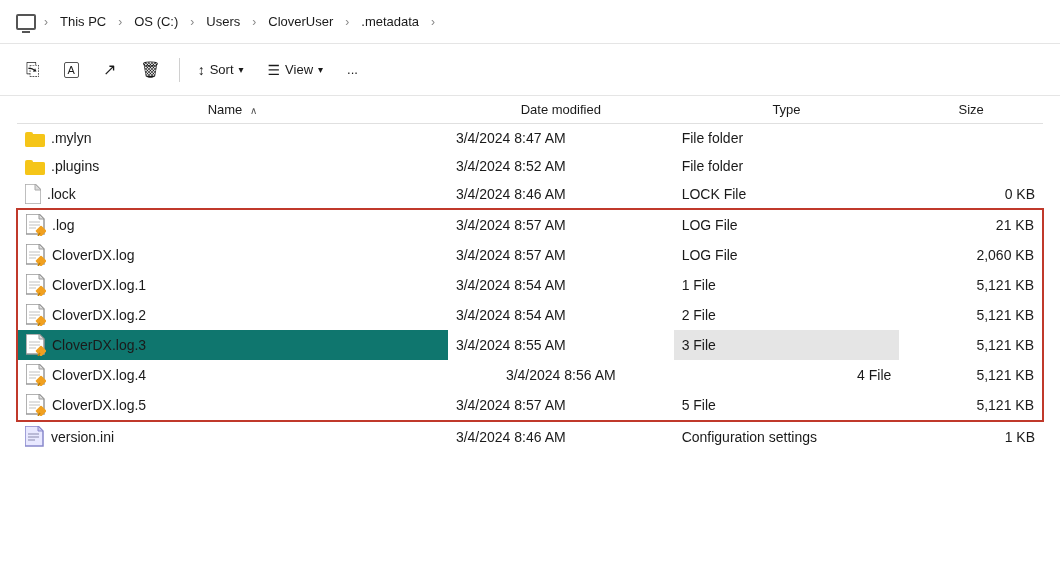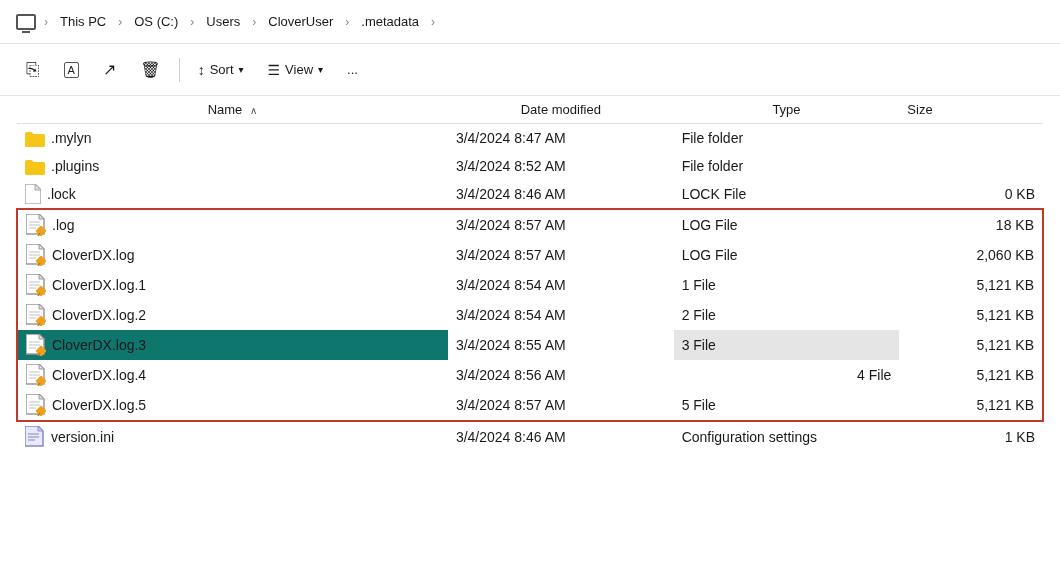--- a/index.html
+++ b/index.html
@@ -98,21 +98,21 @@
       padding: 4px 8px;
       font-size: 14px;
       height: 28px;
       white-space: nowrap;
     }
 
     
     .col-name { width: 42%; }
     .col-date { width: 22%; }
     .col-type { width: 22%; }
-    .col-size { width: 14%; text-align: left; }
+    .col-size { width: 14%; text-align: center; }
 
     td.col-size { text-align: right; }
 
     .cell-name {
       display: flex;
       align-items: center;
     }
   </style>
 </head>
 <body>
@@ -256,21 +256,21 @@
         <line x1="3" y1="14" x2="10" y2="14" stroke="#ccc" stroke-width="1.2"></line>
         <rect x="11" y="13" width="8" height="8" rx="1" fill="#f0a020" transform="rotate(-45 15 17)"></rect>
         <line x1="14" y1="19" x2="12" y2="22" stroke="#c08000" stroke-width="1.5"></line>
       </svg>
     </span>
         <span>.log</span>
       </div>
     </td>
     <td class="col-date" style="background: rgb(255, 255, 255); border-left: none; border-right: none; border-top: 2px solid rgb(192, 57, 43); border-bottom: none;">3/4/2024 8:57 AM</td>
     <td class="col-type" style="background: rgb(255, 255, 255); border-left: none; border-right: none; border-top: 2px solid rgb(192, 57, 43); border-bottom: none;">LOG File</td>
-    <td class="col-size" style="background: rgb(255, 255, 255); border-left: none; border-right: 2px solid rgb(192, 57, 43); border-top: 2px solid rgb(192, 57, 43); border-bottom: none;">18 KB</td>
+    <td class="col-size" style="background: rgb(255, 255, 255); border-left: none; border-right: 2px solid rgb(192, 57, 43); border-top: 2px solid rgb(192, 57, 43); border-bottom: none;">21 KB</td>
   </tr>
         <tr class="data-row">
     <td class="col-name" style="background: rgb(255, 255, 255); border-left: 2px solid rgb(192, 57, 43); border-right: none; border-top: none; border-bottom: none;">
       <div class="cell-name">
         <span style="display:inline-flex;align-items:center;margin-right:6px;position:relative;">
       <svg width="20" height="22" viewBox="0 0 20 22">
         <polygon points="0,0 13,0 18,5 18,20 0,20" fill="white" stroke="#999" stroke-width="1.5"></polygon>
         <polygon points="13,0 13,5 18,5" fill="#ddd" stroke="#999" stroke-width="1"></polygon>
         <line x1="3" y1="8" x2="14" y2="8" stroke="#ccc" stroke-width="1.2"></line>
         <line x1="3" y1="11" x2="14" y2="11" stroke="#ccc" stroke-width="1.2"></line>
@@ -359,21 +359,21 @@
         <line x1="3" y1="8" x2="14" y2="8" stroke="#ccc" stroke-width="1.2"></line>
         <line x1="3" y1="11" x2="14" y2="11" stroke="#ccc" stroke-width="1.2"></line>
         <line x1="3" y1="14" x2="10" y2="14" stroke="#ccc" stroke-width="1.2"></line>
         <rect x="11" y="13" width="8" height="8" rx="1" fill="#f0a020" transform="rotate(-45 15 17)"></rect>
         <line x1="14" y1="19" x2="12" y2="22" stroke="#c08000" stroke-width="1.5"></line>
       </svg>
     </span>
         <span>CloverDX.log.4</span>
       </div>
     </td>
-    <td class="col-date" style="background: rgb(255, 255, 255); border-width: initial; border-style: none; border-color: initial;">3/4/2024 8:56 AM</td>
+    <td class="col-date" style="background: rgb(255, 255, 255); border-width: initial; border-style: none; border-color: initial; text-align: center;">3/4/2024 8:56 AM</td>
     <td class="col-type" style="background: rgb(255, 255, 255); border-width: initial; border-style: none; border-color: initial; text-align: right;">4 File</td>
     <td class="col-size" style="background: rgb(255, 255, 255); border-left: none; border-right: 2px solid rgb(192, 57, 43); border-top: none; border-bottom: none;">5,121 KB</td>
   </tr>
         <tr class="data-row">
     <td class="col-name" style="background: rgb(255, 255, 255); border-left: 2px solid rgb(192, 57, 43); border-right: none; border-top: none; border-bottom: 2px solid rgb(192, 57, 43);">
       <div class="cell-name">
         <span style="display:inline-flex;align-items:center;margin-right:6px;position:relative;">
       <svg width="20" height="22" viewBox="0 0 20 22">
         <polygon points="0,0 13,0 18,5 18,20 0,20" fill="white" stroke="#999" stroke-width="1.5"></polygon>
         <polygon points="13,0 13,5 18,5" fill="#ddd" stroke="#999" stroke-width="1"></polygon>

